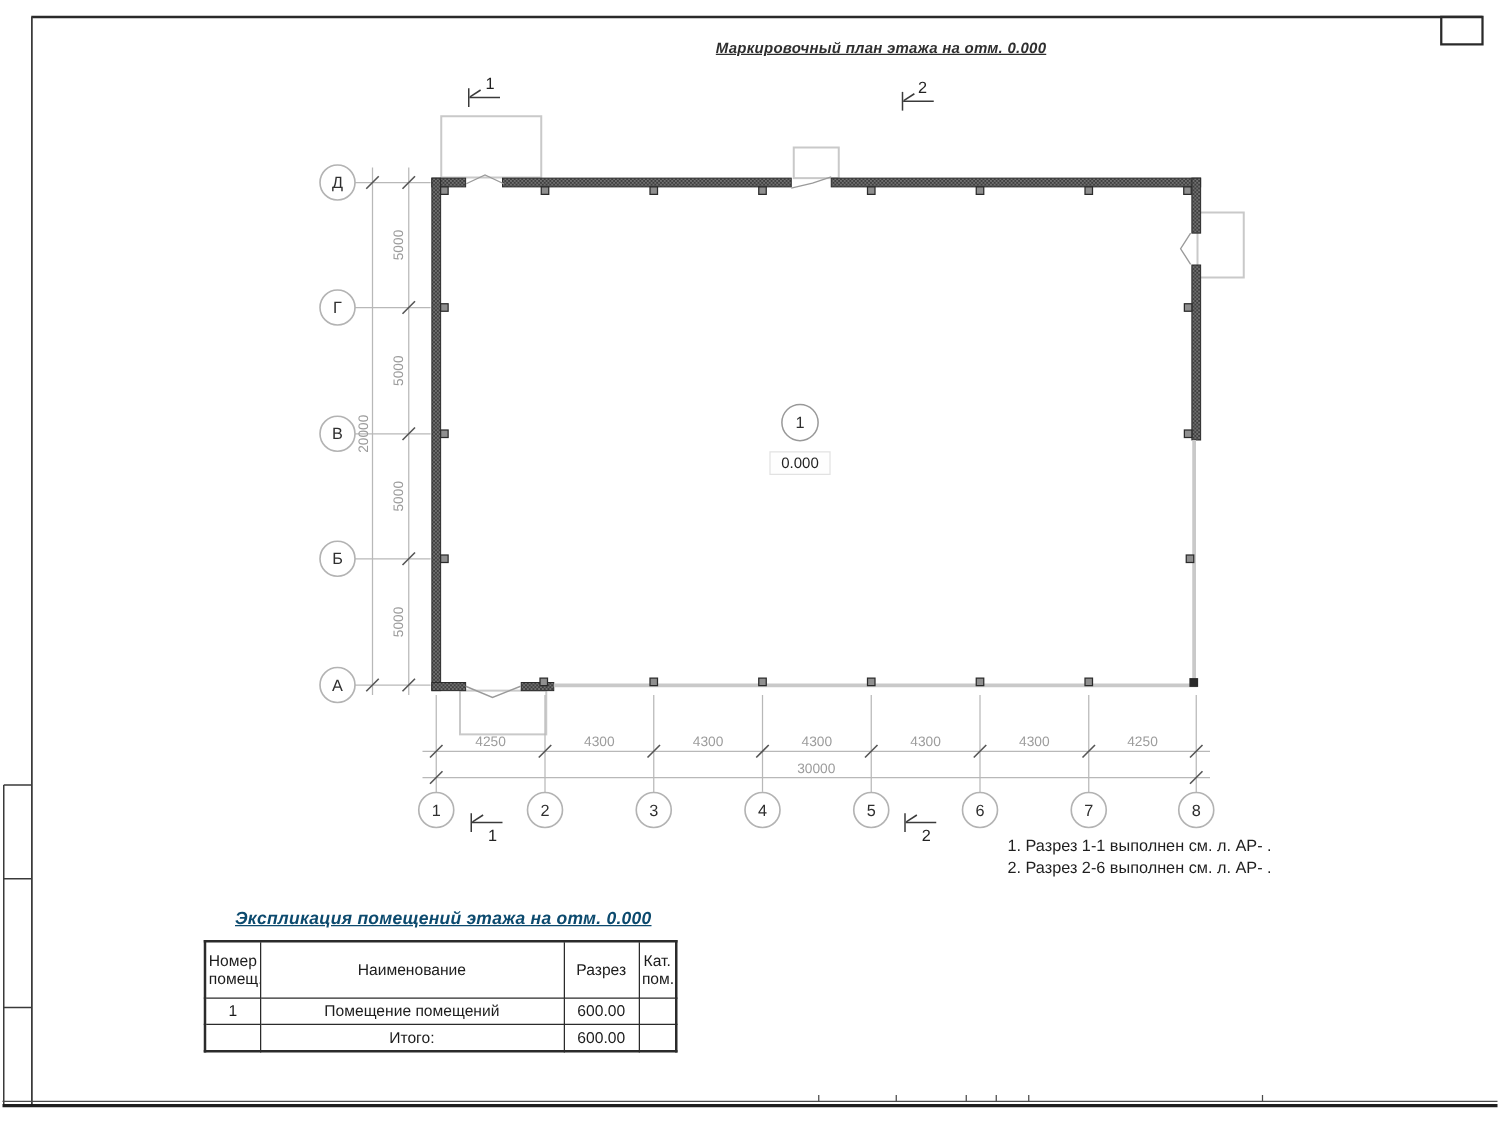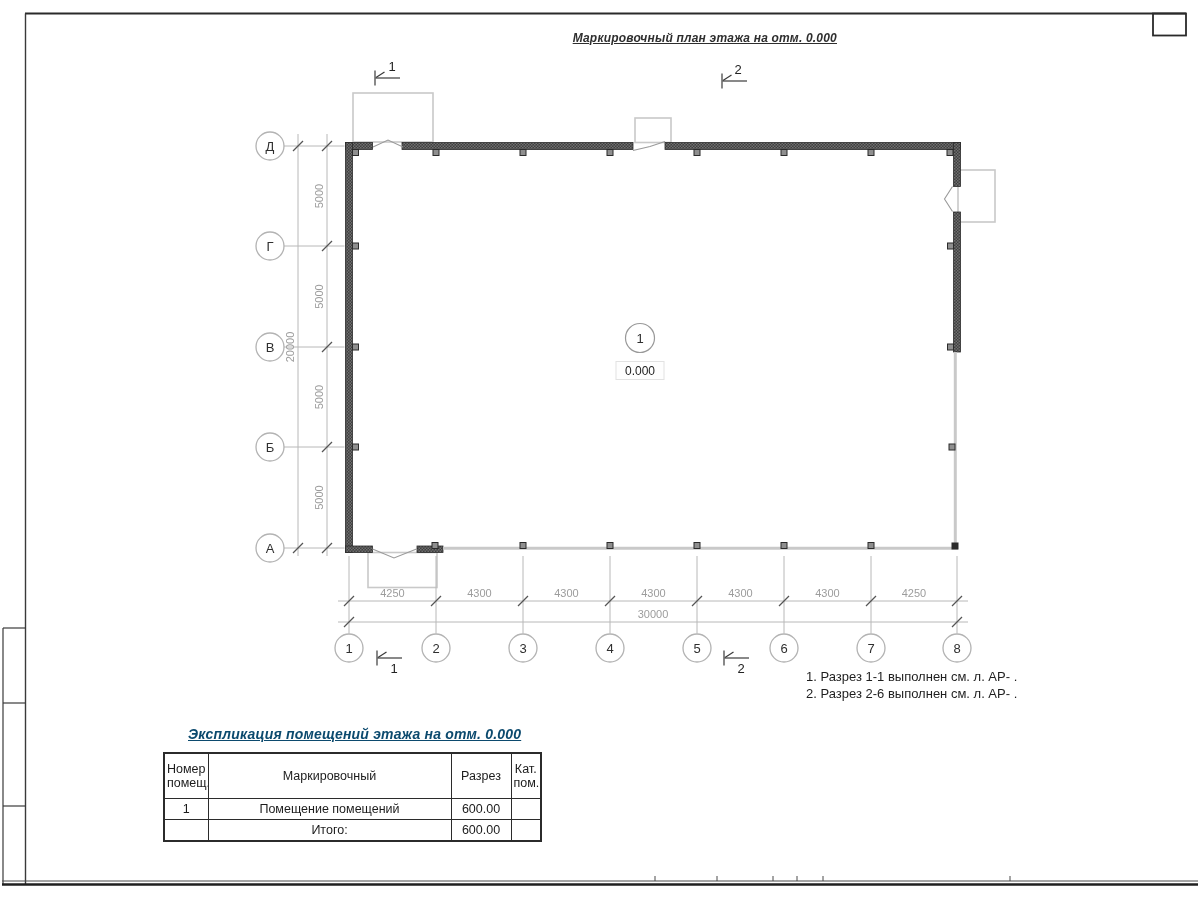--- a/index.html
+++ b/index.html
@@ -264,21 +264,21 @@
 <table class="expl">
   <colgroup>
       <col style="width:44px">
       <col style="width:243px">
       <col style="width:60px">
       <col style="width:30px">
     </colgroup>
   <tbody>
       <tr class="hdr">
     <td>Номер помещ.</td>
-    <td>Маркировочный</td>
+    <td>Наименование</td>
     <td>Разрез</td>
     <td>Кат. пом.</td>
   </tr>
   <tr class="row">
     <td>1</td>
     <td class="name-cell">Помещение помещений</td>
     <td>600.00</td>
     <td></td>
   </tr>
   <tr class="row">

